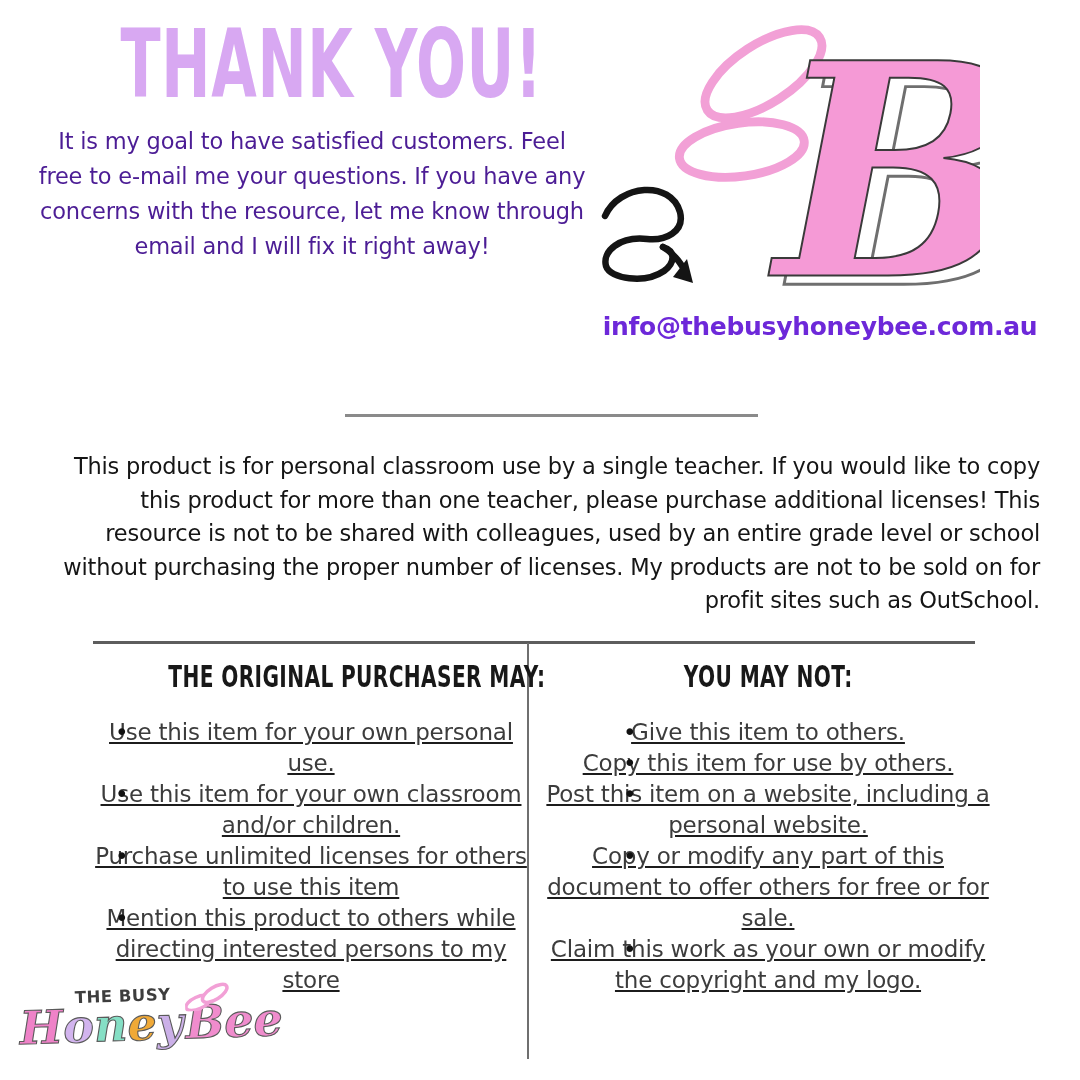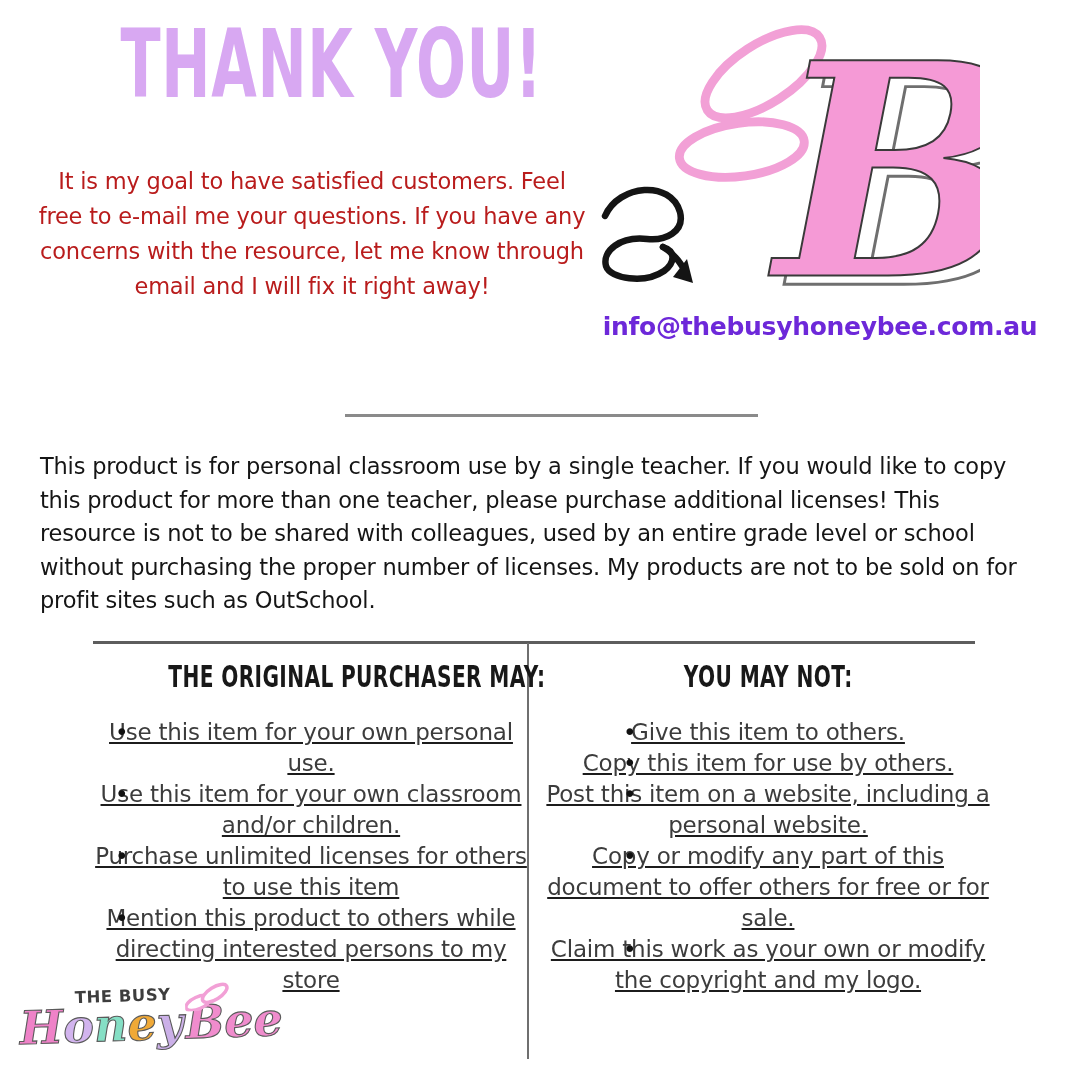--- a/index.html
+++ b/index.html
@@ -16,24 +16,24 @@
   }
   .terms-title{position:absolute;left:280px;top:340px;width:540px;text-align:center;}
   .terms-title .squeeze{
     font-size:64px;font-weight:bold;color:#7de9c4;letter-spacing:1px;
     transform:scale(0.70,1.10);
   }
   .terms-underline{position:absolute;left:345px;top:414px;width:413px;height:3px;background:#8a8a8a;}
   
   .thankyou-para{
     position:absolute;left:38px;top:124px;width:548px;text-align:center;
-    font-size:22.5px;line-height:35px;color:#b91c1c;letter-spacing:-0.2px;margin-top:40px;
+    font-size:22.5px;line-height:35px;color:#4c1d95;letter-spacing:-0.2px;
   }
   .terms-intro{
-    position:absolute;left:40px;top:450px;width:1000px;text-align:left;
+    position:absolute;left:40px;top:450px;width:1000px;text-align:right;
     font-size:22.5px;line-height:33.5px;color:#151515;letter-spacing:-0.2px;
   }
   
   .email{
     position:absolute;left:600px;top:312px;width:440px;text-align:center;
     font-size:25px;font-weight:bold;color:#6d28d9;letter-spacing:-0.3px;
   }
   
   .arrow-wrap{position:absolute;left:593px;top:178px;width:100px;height:105px;}
   

